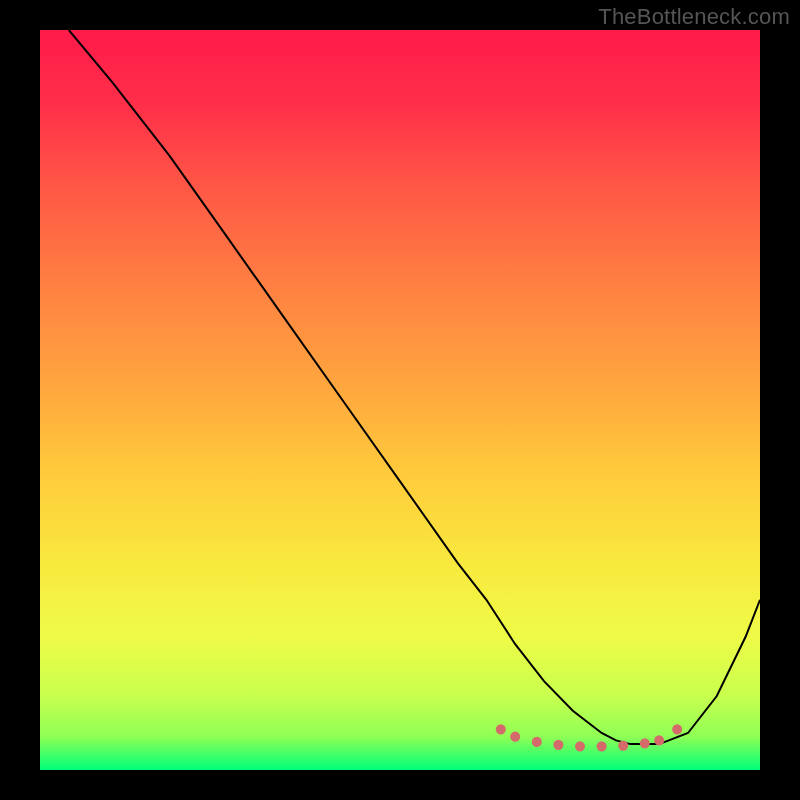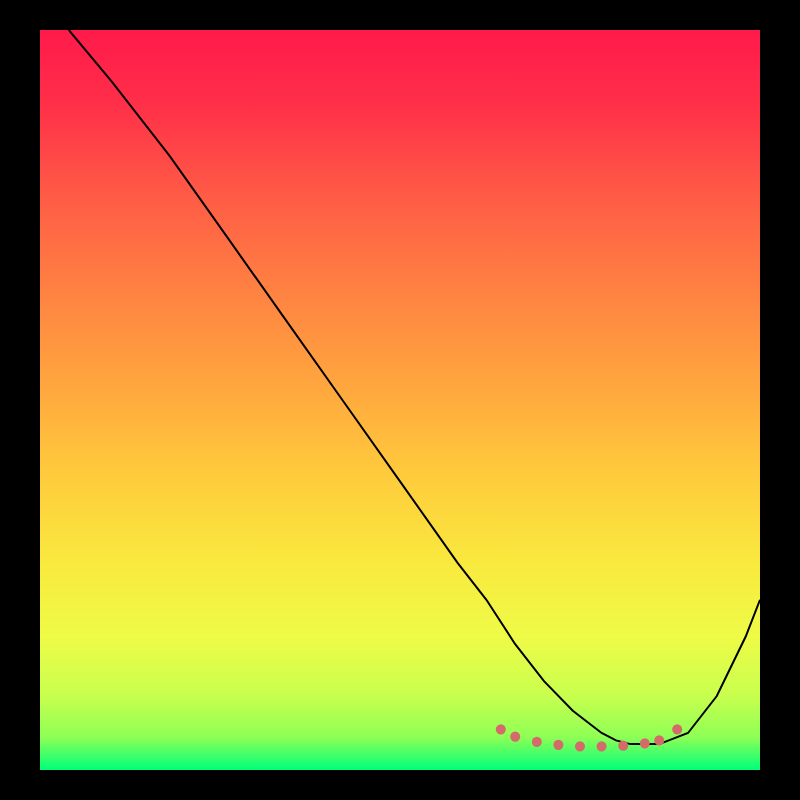--- a/index.html
+++ b/index.html
@@ -46,20 +46,21 @@
     top: 0;
     width: 100%;
     height: 100%;
     overflow: visible;
   }
 </style>
 </head>
 <body>
 
 <div class="container">
+  <div class="watermark">TheBottleneck.com</div>
 
   <div class="plot-area">
     <svg class="gradient" viewBox="0 0 100 100" preserveAspectRatio="none">
       <defs>
         <linearGradient id="bg-grad" x1="0" y1="0" x2="0" y2="1">
             <stop offset="0%" stop-color="#ff1a4a"></stop>
             <stop offset="10%" stop-color="#ff2f49"></stop>
             <stop offset="22%" stop-color="#ff5a46"></stop>
             <stop offset="35%" stop-color="#ff8142"></stop>
             <stop offset="48%" stop-color="#ffa63e"></stop>

